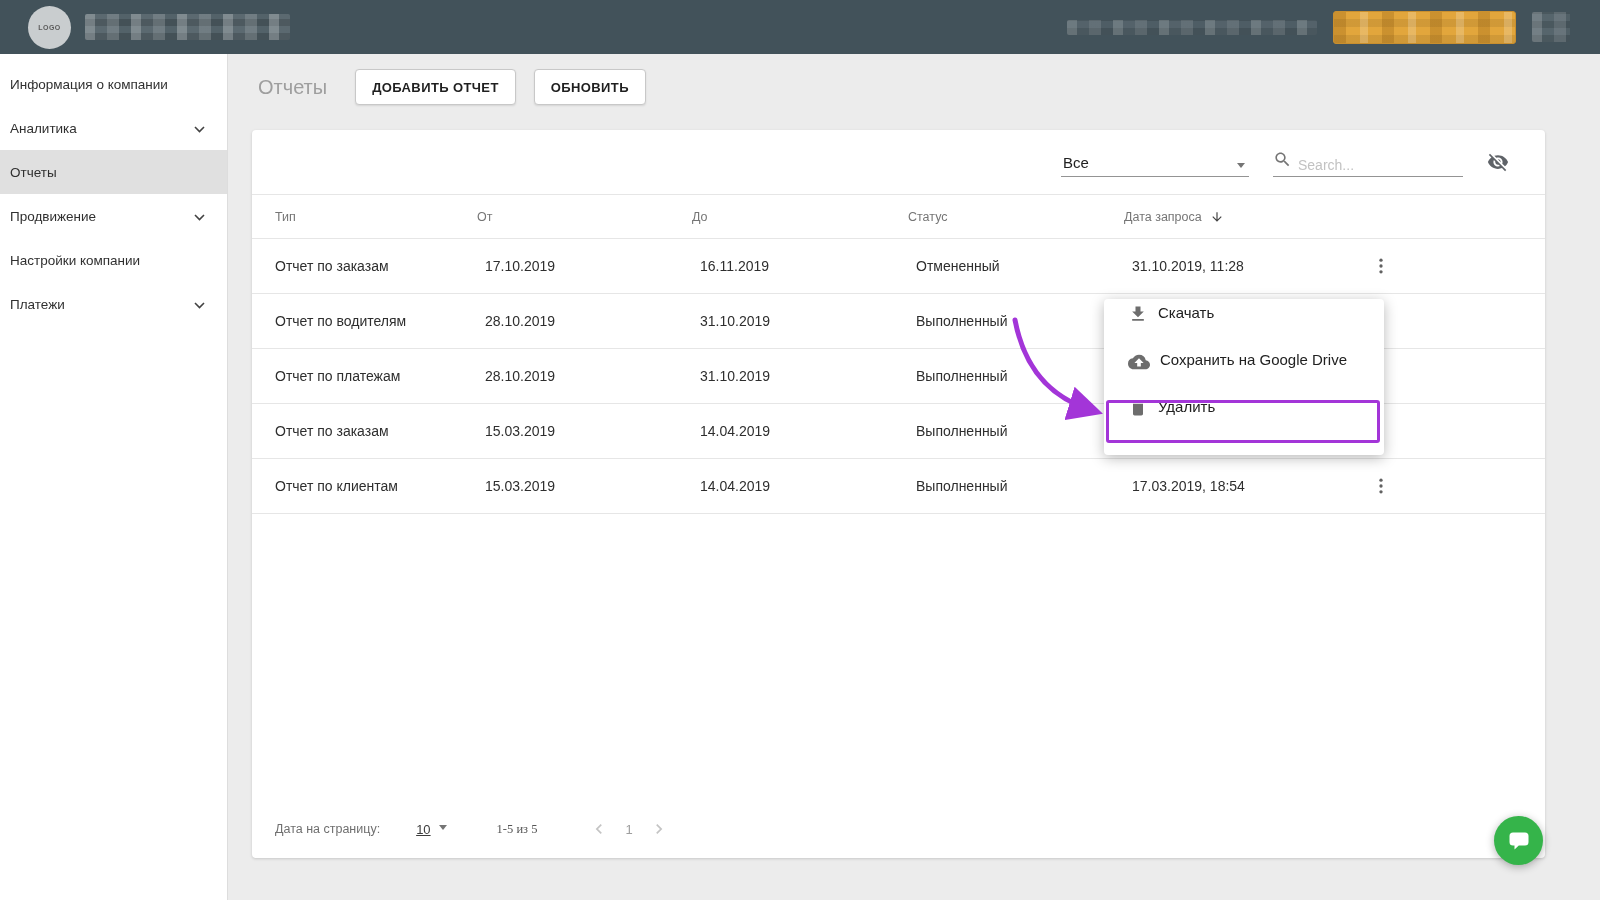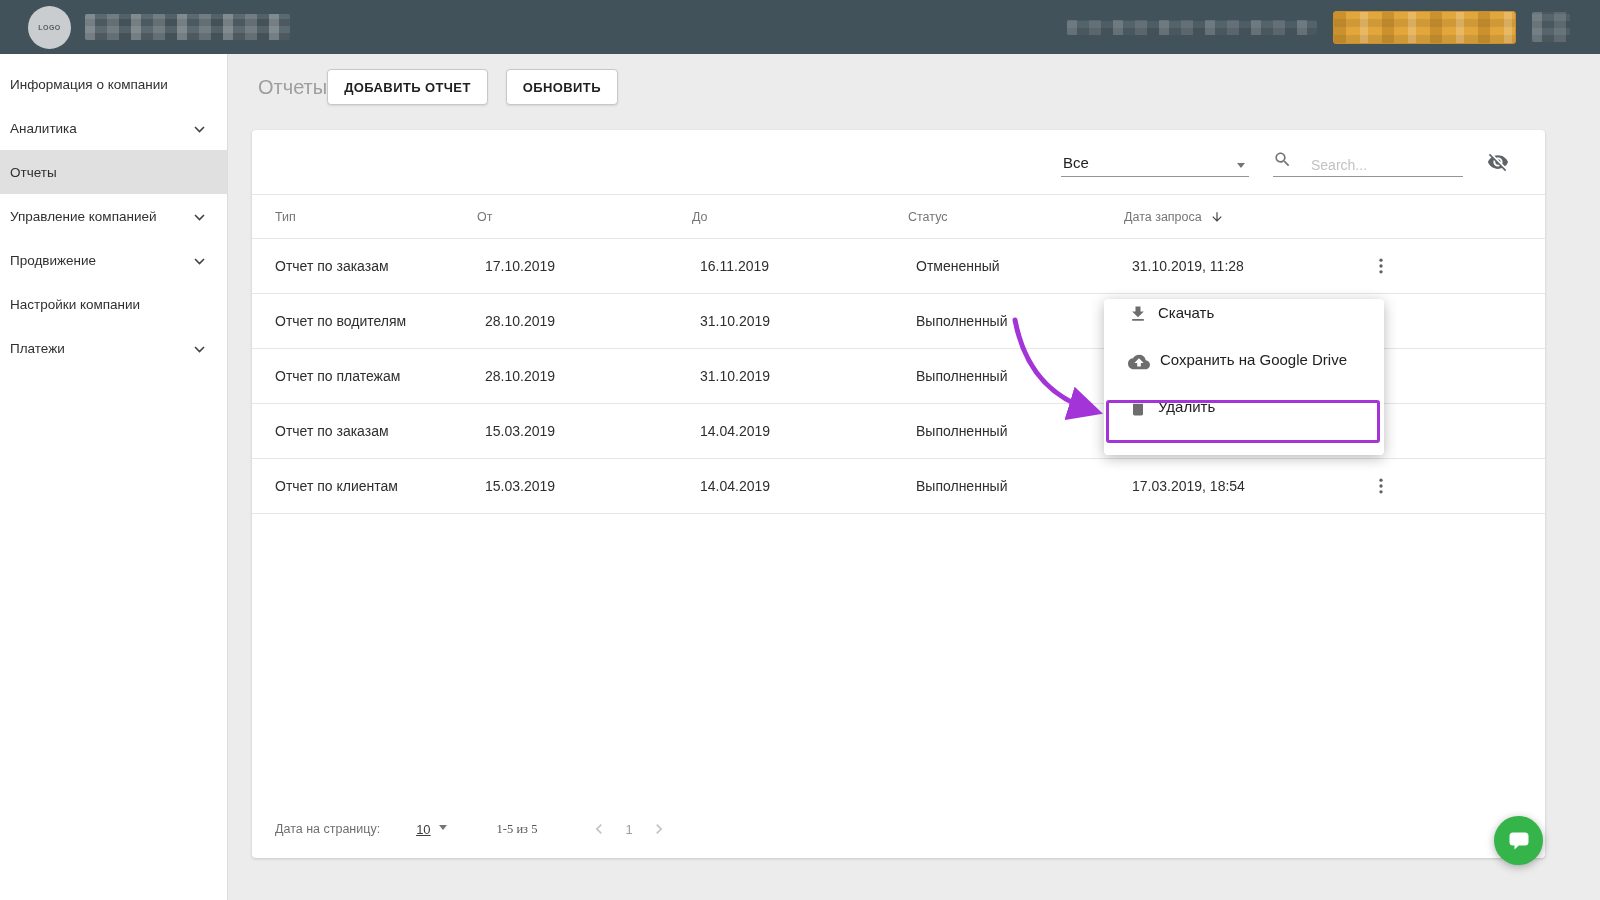--- a/index.html
+++ b/index.html
@@ -58,21 +58,21 @@
   
   .main{ position:absolute; left:228px; top:54px; right:0; bottom:0; }
   .page-header{ display:flex; align-items:center; margin-top:10px; height:46px; padding-left:30px; }
   .page-title{ font-size:20px; color:#9e9e9e; }
   .btn{
     height:36px; background:#fff; border:1px solid #c8c8c8; border-radius:4px;
     font-family:"Liberation Sans",sans-serif;
     font-weight:bold; font-size:13px; letter-spacing:.4px; color:#1f1f1f;
     padding:0 16px; box-shadow:0 1px 2px rgba(0,0,0,.10); cursor:pointer;
   }
-  .btn-add{ }
+  .btn-add{ margin-left:28px; }
   .btn-refresh{ margin-left:18px; }
 
   
   .card{
     position:absolute; left:24px; top:76px; width:1293px; height:728px;
     background:#fff; border-radius:4px; box-shadow:0 1px 3px rgba(0,0,0,.16);
     display:flex; flex-direction:column;
   }
   .filter-bar{
     height:64px; flex:0 0 auto; display:flex; align-items:center;
@@ -82,21 +82,21 @@
     width:188px; height:30px; border-bottom:1px solid #949494;
     display:flex; align-items:flex-end; justify-content:space-between;
     font-size:15px; color:#212121; padding:0 4px 5px 2px; cursor:pointer;
   }
   .caret{
     width:0; height:0; border-left:4px solid transparent; border-right:4px solid transparent;
     border-top:5px solid #757575; margin-bottom:3px;
   }
   .search-box{
     width:190px; height:30px; border-bottom:1px solid #949494;
-    display:flex; align-items:flex-end; gap:19px; padding-bottom:3px;
+    display:flex; align-items:flex-end; gap:6px; padding-bottom:3px;
   }
   .search-box input{
     border:none; outline:none; font-size:14px; width:150px; color:#333;
     font-family:"Liberation Sans",sans-serif; padding:0; background:transparent;
   }
   .search-box input::placeholder{ color:#c2c2c2; }
   .eye-btn{ cursor:pointer; display:flex; align-items:center; }
 
   
   table.reports{ width:100%; border-collapse:collapse; table-layout:fixed; }
@@ -177,28 +177,20 @@
   <div class="side-item">
     <span>Аналитика</span>
     <span class="chev">
       <svg width="11" height="7" viewBox="0 0 11 7">
           <polyline points="1,1 5.5,5.5 10,1" fill="none" stroke="#424242" stroke-width="1.6"></polyline>
         </svg>
     </span>
   </div>
   <div class="side-item active">
     <span>Отчеты</span>
-  </div>
-  <div class="side-item">
-    <span>Управление компанией</span>
-    <span class="chev">
-      <svg width="11" height="7" viewBox="0 0 11 7">
-          <polyline points="1,1 5.5,5.5 10,1" fill="none" stroke="#424242" stroke-width="1.6"></polyline>
-        </svg>
-    </span>
   </div>
   <div class="side-item">
     <span>Продвижение</span>
     <span class="chev">
       <svg width="11" height="7" viewBox="0 0 11 7">
           <polyline points="1,1 5.5,5.5 10,1" fill="none" stroke="#424242" stroke-width="1.6"></polyline>
         </svg>
     </span>
   </div>
   <div class="side-item">

